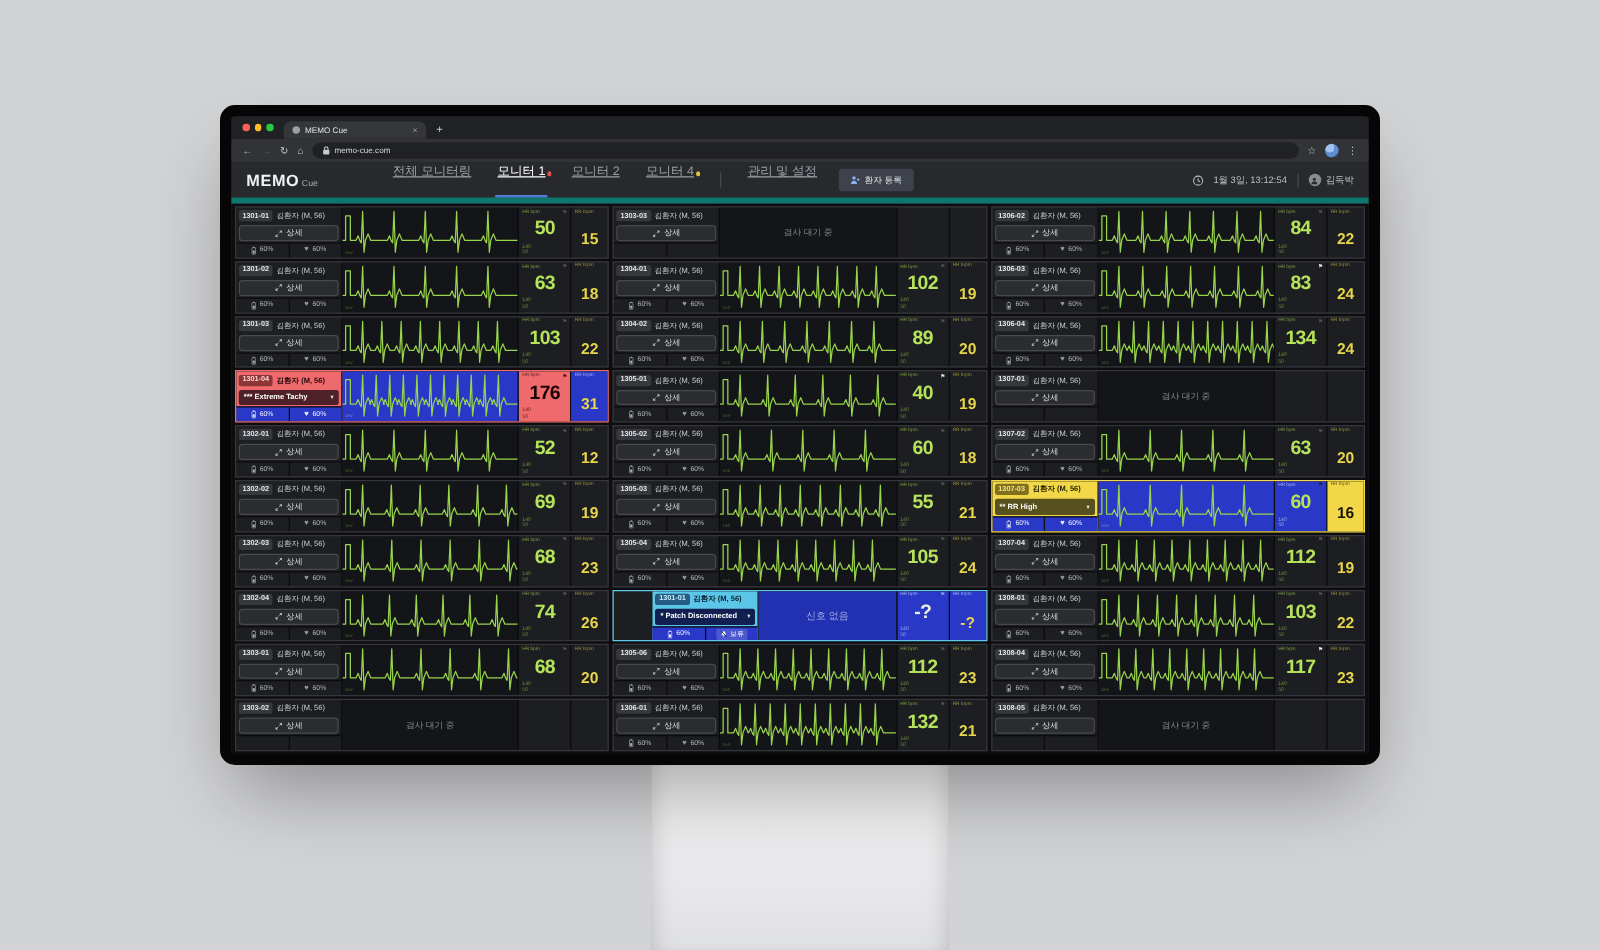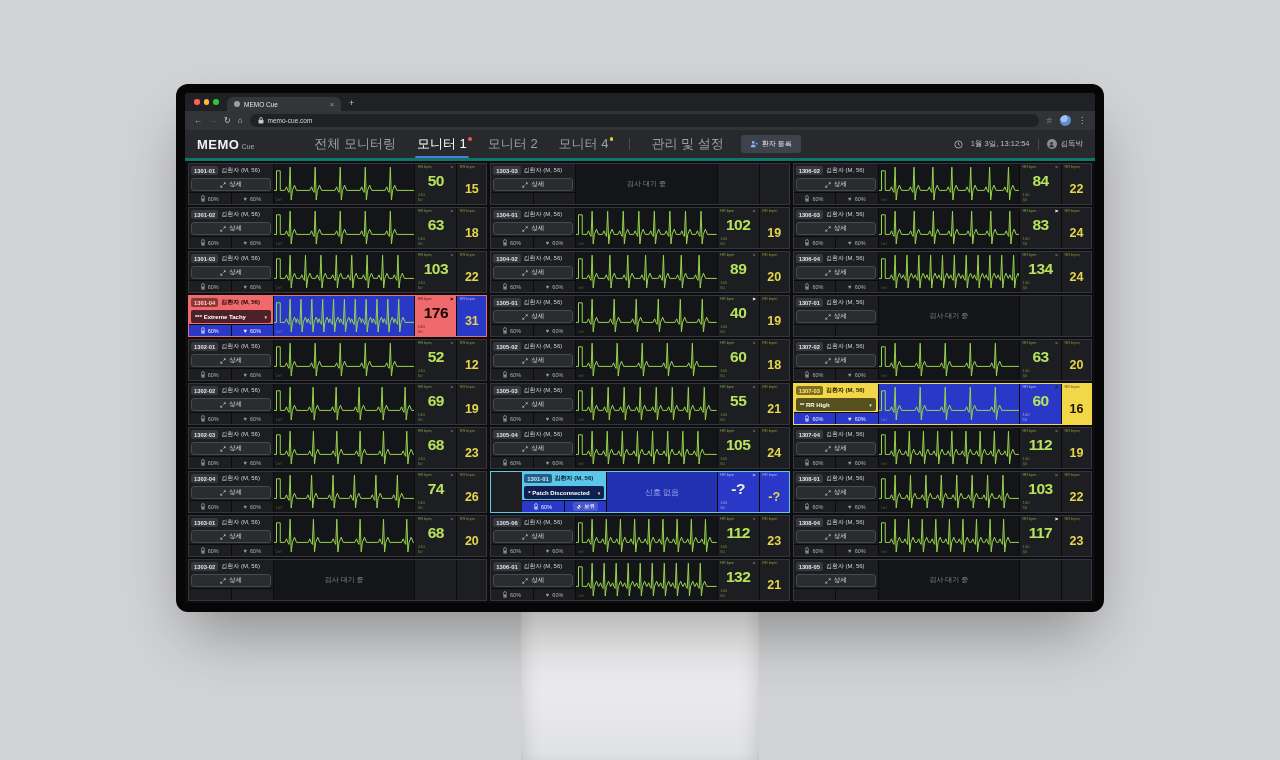--- a/index.html
+++ b/index.html
@@ -35,28 +35,28 @@
   .tool-ico.dim{color:#64676b;}
   .url-pill{flex:1;height:13px;background:#202124;border-radius:7px;display:flex;
     align-items:center;gap:4px;padding:0 8px;}
   .lock-icon{flex:none;}
   .url-text{font-size:6.5px;color:#d6d8db;}
   .chrome-avatar{width:11px;height:11px;border-radius:50%;flex:none;
     background:radial-gradient(circle at 35% 30%,#9fc2f0 0 35%,#5f8fd0 36% 70%,#3c6aa8 71%);}
   .kebab{font-size:8px;color:#c6c9cc;}
 
   
-  .appnav{height:28px;background:#27292d;border-bottom:3px solid #0f766e;display:flex;
+  .appnav{height:28px;background:#27292d;border-bottom:5px solid #0f766e;display:flex;
     align-items:center;padding:0 12px;flex:none;}
   .logo{display:flex;align-items:baseline;gap:2px;margin-right:58px;}
   .logo-main{font-size:13px;font-weight:bold;color:#f0f1f3;letter-spacing:.5px;}
   .logo-sub{font-size:7px;color:#a7abb0;}
   .nav-items{display:flex;align-items:center;gap:17px;height:100%;}
-  .nav-item{font-size:13px;color:#9aa0a6;position:relative;height:100%;display:flex;
-    align-items:center;padding:0 2px;cursor:default;}
+  .nav-item{font-size:10px;color:#9aa0a6;position:relative;height:100%;display:flex;
+    align-items:flex-start;padding:0 2px;cursor:default;text-decoration:underline;}
   .nav-item.active{color:#ffffff;}
   .nav-item.active::after{content:"";position:absolute;left:0;right:0;bottom:0;height:2px;
     background:#4f7bd9;border-radius:1px;}
   .dot{position:absolute;top:7px;right:-3px;width:3.5px;height:3.5px;border-radius:50%;}
   .dot-red{background:#e2534f}.dot-yellow{background:#e4c83a}
   .nav-divider{width:1px;height:12px;background:#46494e;margin:0 2px;}
   .register-btn{display:flex;align-items:center;gap:4px;background:#3d424b;border:none;
     border-radius:3px;padding:4px 9px;font-size:7px;color:#e8eaed;margin-left:15px;
     font-family:inherit;}
   .nav-right{margin-left:auto;display:flex;align-items:center;gap:8px;font-size:7.5px;color:#bcbfc3;}

